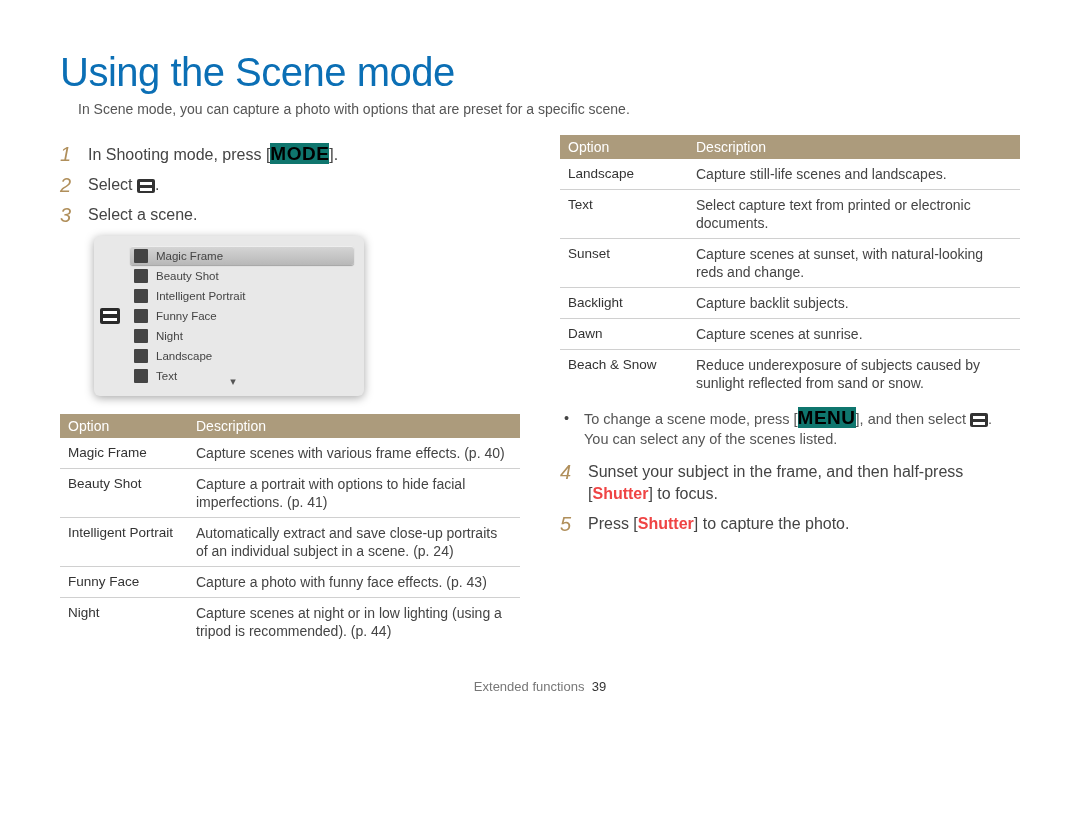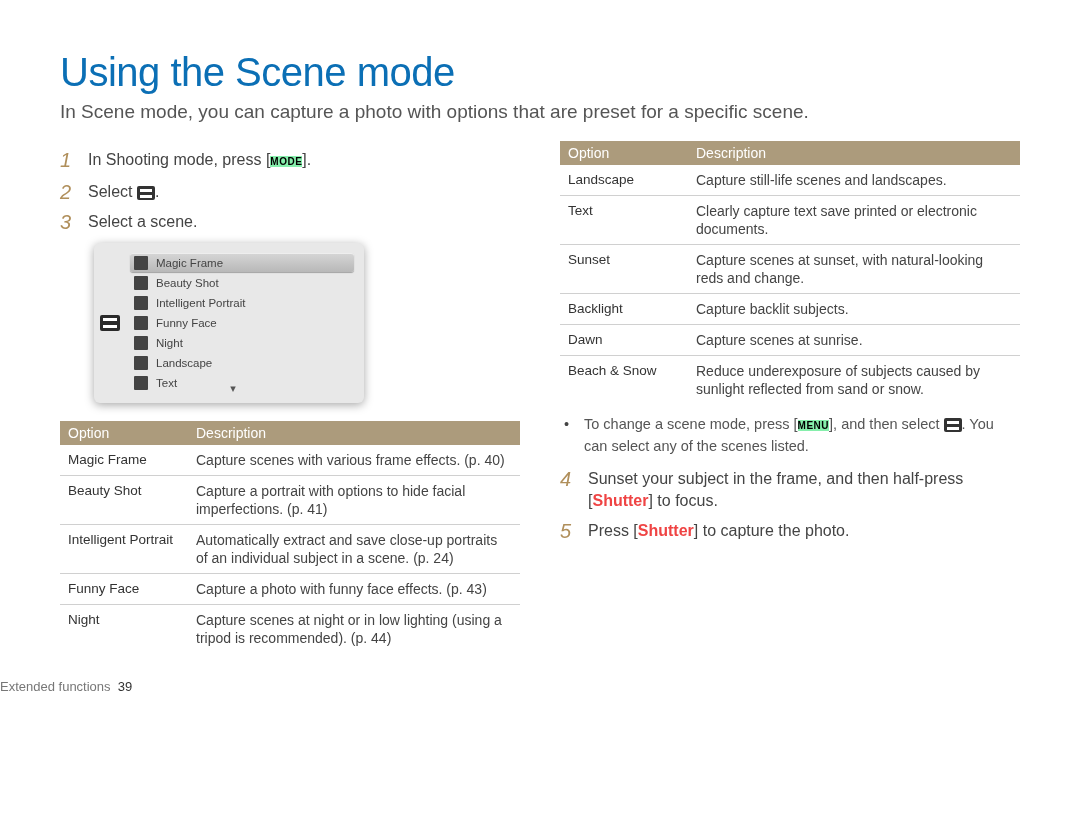--- a/index.html
+++ b/index.html
@@ -20,22 +20,22 @@
     padding: 50px 60px 24px 60px;
   }
   h1.title {
     margin: 0 0 6px 0;
     font-size: 40px;
     font-weight: 400;
     color: #0b6fb5;
     letter-spacing: -0.5px;
   }
   .intro {
-    margin: 4px 0 18px 0;
-    font-size: 19px;
+    margin: 4px 0 18px 18px;
+    font-size: 14px;
     font-weight: 300;
     color: #555;
   }
   .columns {
     display: flex;
     gap: 40px;
   }
   .col {
     width: 470px;
   }
@@ -58,23 +58,23 @@
     line-height: 22px;
   }
   .step .text {
     flex: 1;
     color: #444;
   }
   .bold { font-weight: 700; color:#ef4444; }
   .btn-text {
     font-family: Arial, sans-serif;
     font-weight: 800;
-    font-size: 10px;
+    font-size: 19px;
     letter-spacing: 0.5px;
-    background: #86efac;
+    background: #0f766e;
     color: #000;
   }
   .scene-chip {
     display: inline-block;
     vertical-align: -3px;
     width: 18px;
     height: 14px;
     background: #333;
     border-radius: 2px;
     position: relative;
@@ -195,20 +195,21 @@
     margin: 10px 0 12px 4px;
     font-size: 14.5px;
     color: #555;
     line-height: 20px;
   }
   .tip-row .bullet { width: 12px; flex:0 0 12px; color:#444;}
   .footer {
     position: absolute;
     left: 0; right: 0;
     bottom: 22px;
+    text-align: center;
     font-size: 13px;
     color: #777;
   }
   .footer .pnum { color:#333; }
 </style>
 </head>
 <body>
 
 <div class="page">
   <h1 class="title">Using the Scene mode</h1>
@@ -312,21 +313,21 @@
             <th>Description</th>
           </tr>
         </thead>
         <tbody>
           <tr>
             <td class="optname">Landscape</td>
             <td>Capture still-life scenes and landscapes.</td>
           </tr>
           <tr>
             <td class="optname">Text</td>
-            <td>Clearly capture text save printed or electronic documents.</td>
+            <td>Select capture text from printed or electronic documents.</td>
           </tr>
           <tr>
             <td class="optname">Sunset</td>
             <td>Capture scenes at sunset, with natural-looking reds and change.</td>
           </tr>
           <tr>
             <td class="optname">Backlight</td>
             <td>Capture backlit subjects.</td>
           </tr>
           <tr>

